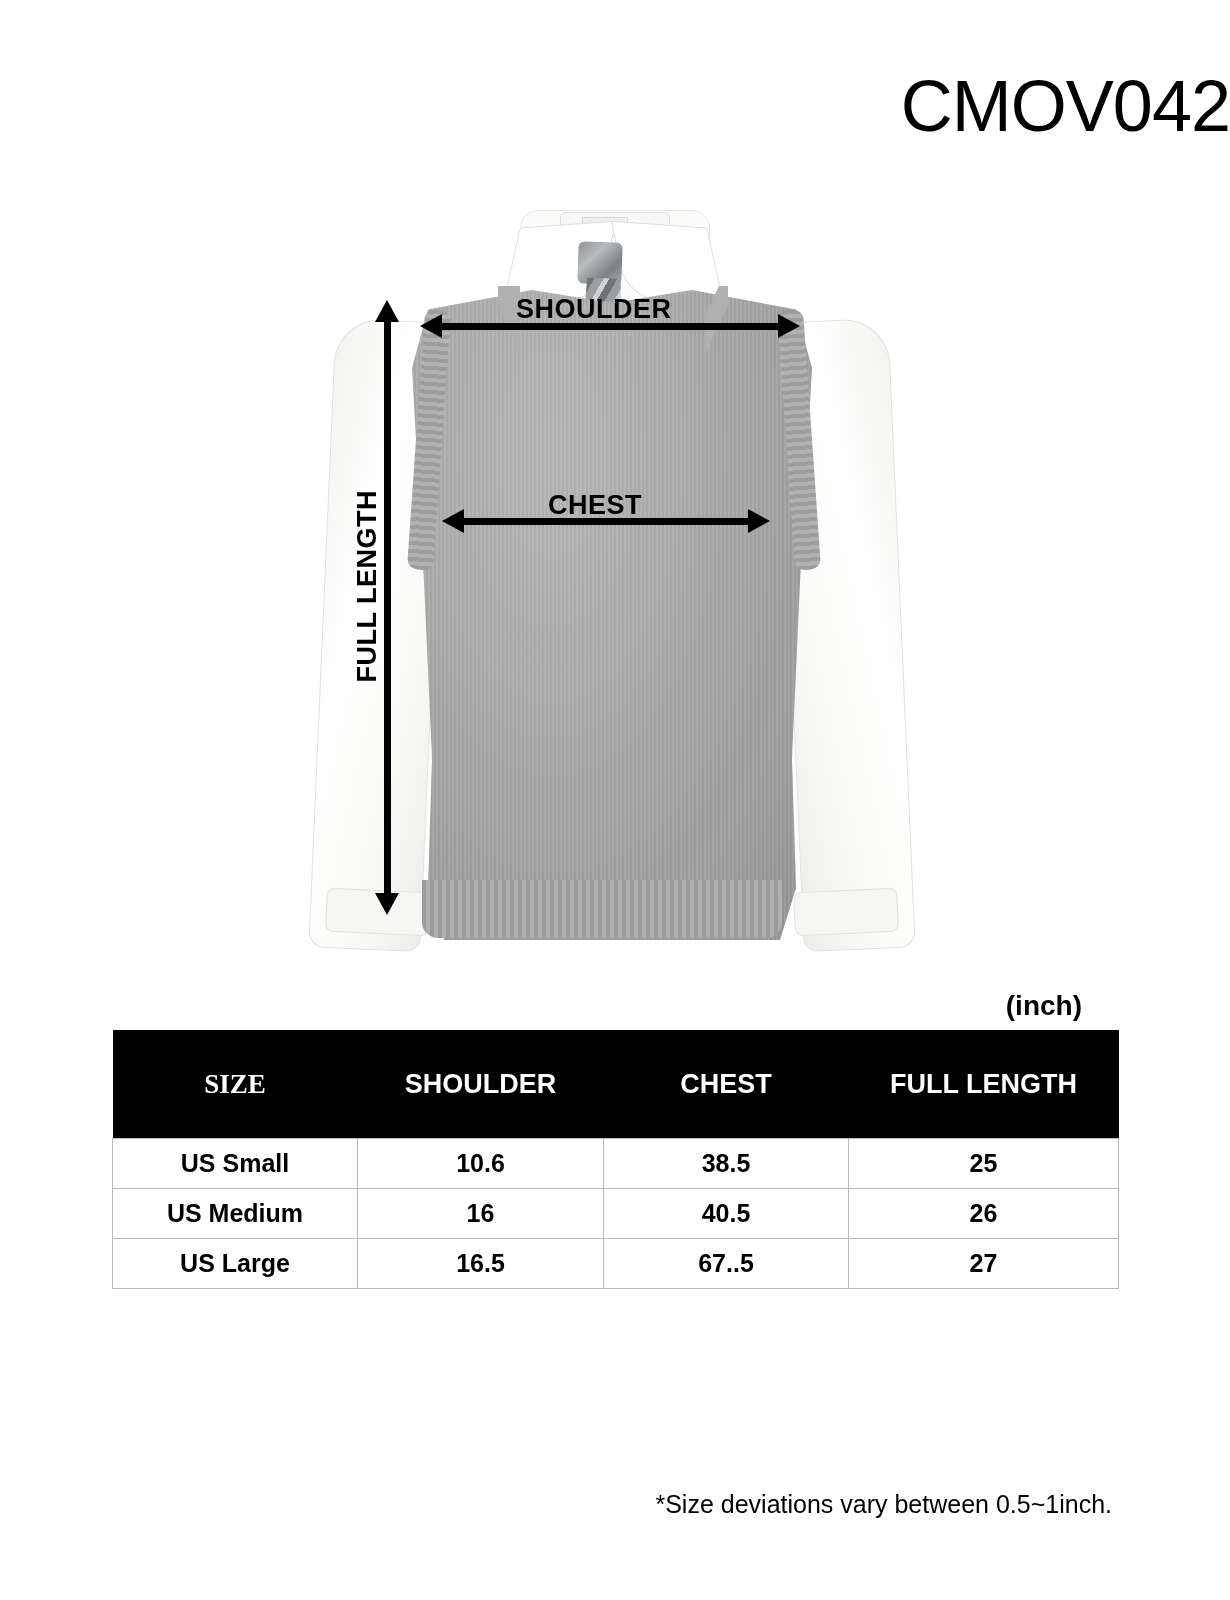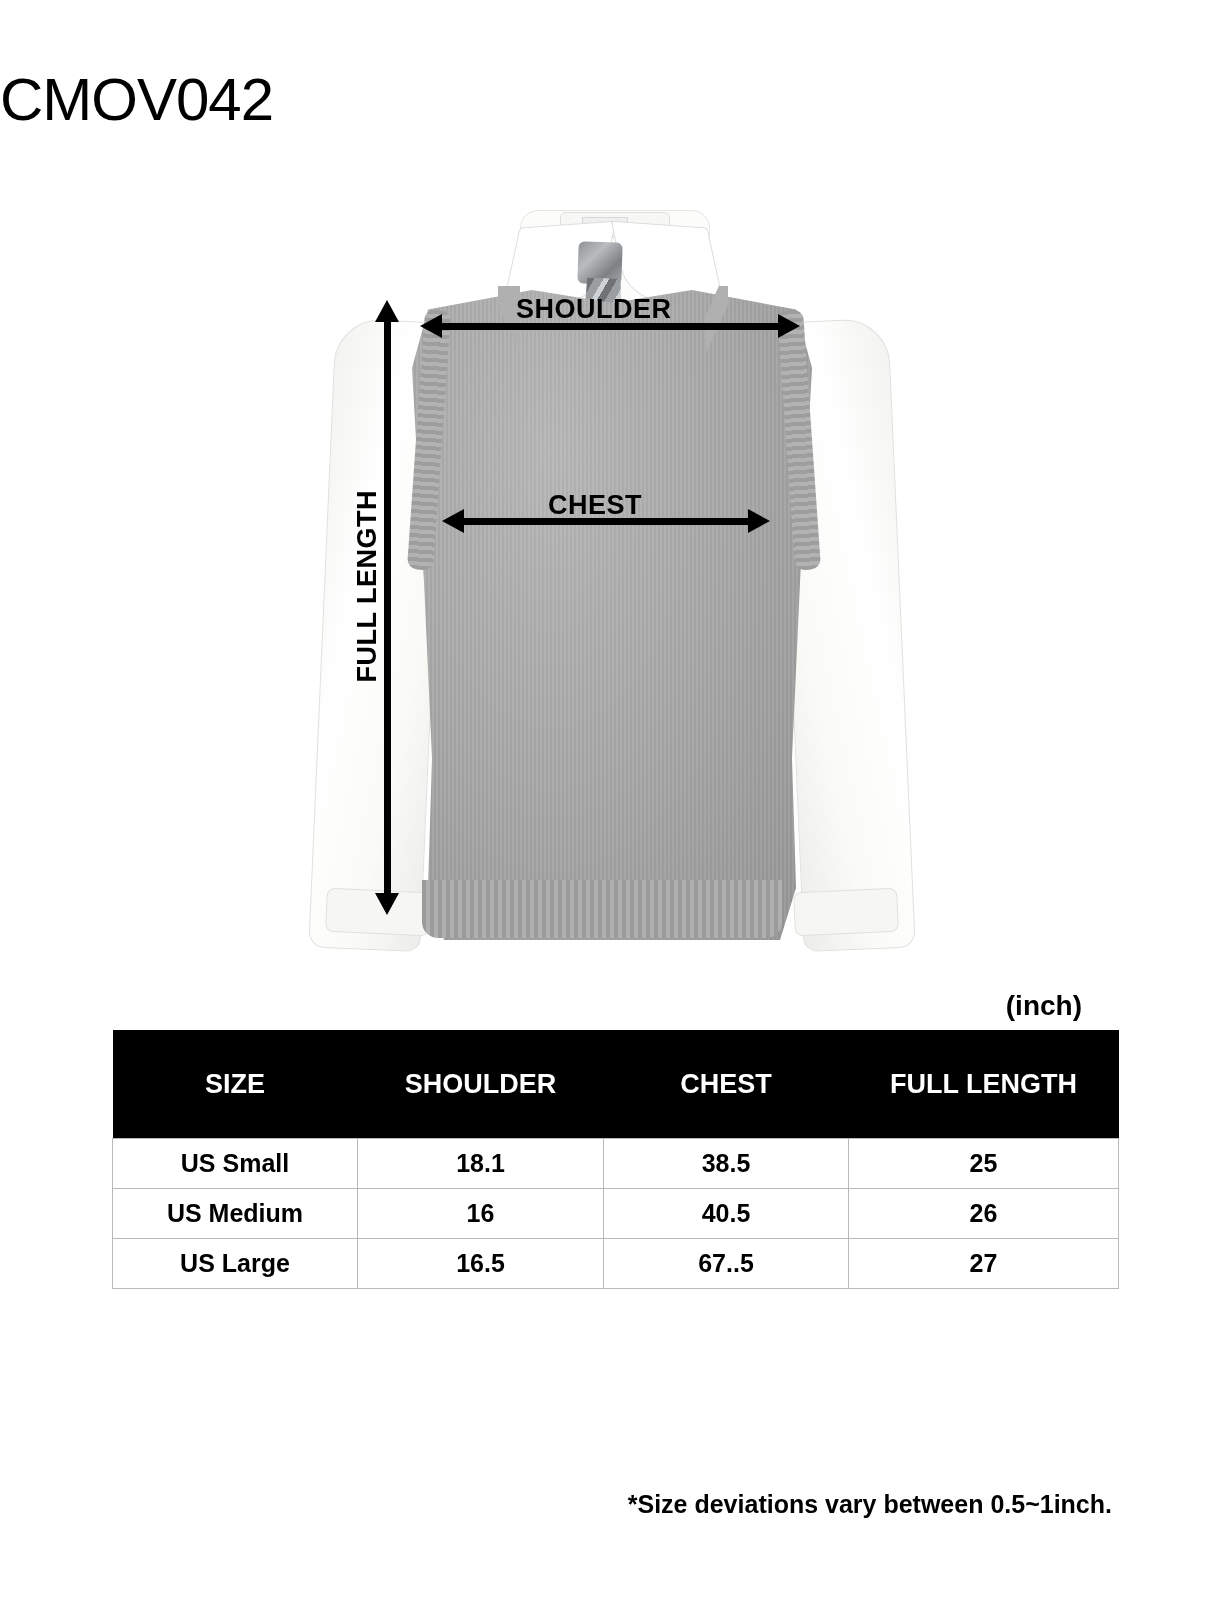--- a/index.html
+++ b/index.html
@@ -12,22 +12,22 @@
     position: relative;
     font-family: "Liberation Sans", sans-serif;
     color: #000;
     overflow: hidden;
   }
 
   
   .title {
     position: absolute;
     top: 70px; left: 0; width: 100%;
-    text-align: left;
-    font-size: 60px;
+    text-align: right;
+    font-size: 72px;
     font-weight: 400;
     letter-spacing: -1px;
     line-height: 1;
   }
 
   
   .product-area {
     position: absolute;
     top: 190px; left: 0;
     width: 1230px; height: 790px;
@@ -252,42 +252,42 @@
     background: #000;
     color: #fff;
     font-size: 27px;
     font-weight: bold;
     height: 108px;
     text-align: center;
     vertical-align: middle;
     border: none;
     line-height: 1.12;
   }
-  table.size-table thead th:nth-child(1) { width: 245px; }
+  table.size-table thead th:nth-child(1) { width: 245px; font-family: Liberation Serif, serif; }
   table.size-table thead th:nth-child(2) { width: 246px; }
   table.size-table thead th:nth-child(3) { width: 245px; }
   table.size-table thead th:nth-child(4) { width: 270px; }
 
   table.size-table tbody td {
     height: 50px;
     text-align: center;
     vertical-align: middle;
     font-size: 25px;
     font-weight: bold;
     border: 1px solid #b9b9b9;
     color: #000;
     margin-left: 20px;
   }
   table.size-table tbody td:first-child { border-left: 1px solid #b9b9b9; }
 
   .footnote {
     position: absolute;
     top: 1490px; right: 118px;
     font-size: 25px;
-    font-weight: bold;
+    font-weight: normal;
     text-align: right;
   }
 </style>
 </head>
 <body>
 
 <div class="title">CMOV042</div>
 
 <div class="product-area">
 
@@ -329,21 +329,21 @@
     <tr>
       <th>SIZE</th>
       <th>SHOULDER</th>
       <th>CHEST</th>
       <th><span>FULL LENGTH</span></th>
     </tr>
   </thead>
   <tbody>
     <tr>
       <td>US Small</td>
-      <td>18.1</td>
+      <td>10.6</td>
       <td>38.5</td>
       <td>25</td>
     </tr>
     <tr>
       <td>US Medium</td>
       <td>16</td>
       <td>40.5</td>
       <td>26</td>
     </tr>
     <tr>

